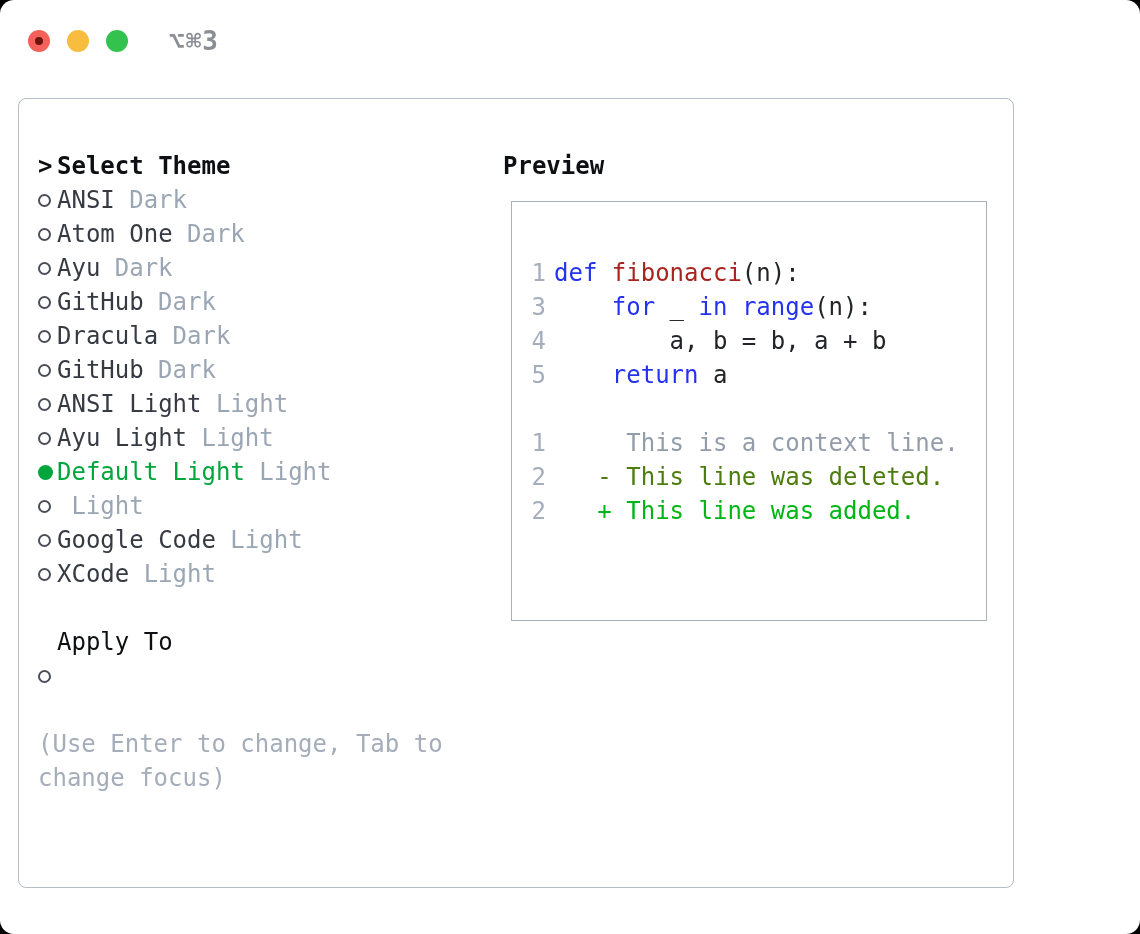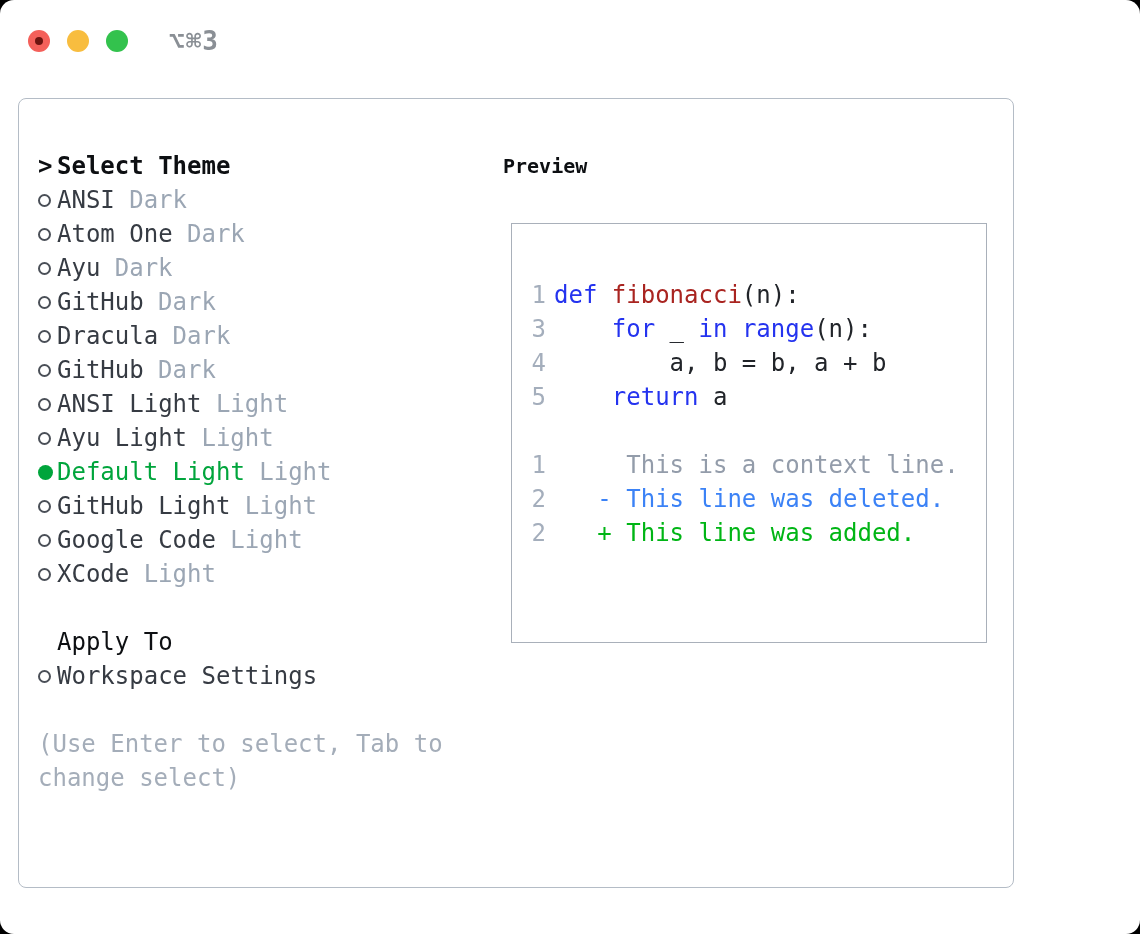--- a/index.html
+++ b/index.html
@@ -77,31 +77,30 @@
   .hint{
     margin-top:0;
     width:428px;
     color:var(--hint);
     font-size:24px;line-height:34px;
     white-space:normal;
   }
   
   .preview-title{
     position:absolute;left:484px;top:50px;
-    font-size:20px;line-height:34px;font-weight:700;
+    font-size:24px;line-height:34px;font-weight:700;
     color:var(--header);
   }
   .preview-box{
     position:absolute;left:492px;top:102px;
     width:476px;height:420px;
     border:1.5px solid var(--border_preview);
     box-sizing:border-box;
     padding:54px 0 0 19px;
     overflow:hidden;
-    margin-top:22px;
   }
   .code-line{
     height:34px;line-height:34px;
     font-size:24px;white-space:pre;
   }
   .lnum{
     display:inline-block;width:15px;margin-right:8px;
     text-align:right;color:var(--lnum);
   }
 </style>
@@ -193,21 +192,20 @@
     <span class="marker">
       <span class="radio sel"></span>
     </span>
     <span class="theme-name">Default Light</span>
     <span class="theme-tag">Light</span>
   </div>
           <div class="row theme-row">
     <span class="marker">
       <span class="radio"></span>
     </span>
-    <span class="theme-name">GitHub Light</span>
     <span class="theme-tag">Light</span>
   </div>
           <div class="row theme-row">
     <span class="marker">
       <span class="radio"></span>
     </span>
     <span class="theme-name">Google Code</span>
     <span class="theme-tag">Light</span>
   </div>
           <div class="row theme-row">
@@ -224,38 +222,37 @@
       <div class="row">
         <span class="marker"></span>
         <span class="plain-title">Apply To</span>
       </div>
 
       <div id="apply-list">
           <div class="row opt-row">
     <span class="marker">
       <span class="radio"></span>
     </span>
-    <span class="opt-label">Workspace Settings</span>
   </div>
         </div>
 
       <div class="spacer"></div>
 
-      <div class="hint">(Use Enter to select, Tab to change select)</div>
+      <div class="hint">(Use Enter to change, Tab to change focus)</div>
     </div>
 
     <div class="preview-title">Preview</div>
 
     <div class="preview-box">
       <div id="code">
           <div class="code-line"><span class="lnum">1</span><span style="color: rgb(36, 51, 239);">def</span><span style="color: rgb(33, 36, 41);"> </span><span style="color: rgb(169, 36, 32);">fibonacci</span><span style="color: rgb(33, 36, 41);">(n):</span></div>
           <div class="code-line"><span class="lnum">3</span><span style="color: rgb(33, 36, 41);">    </span><span style="color: rgb(36, 51, 239);">for</span><span style="color: rgb(33, 36, 41);"> _ </span><span style="color: rgb(36, 51, 239);">in</span><span style="color: rgb(33, 36, 41);"> </span><span style="color: rgb(36, 51, 239);">range</span><span style="color: rgb(33, 36, 41);">(n):</span></div>
           <div class="code-line"><span class="lnum">4</span><span style="color: rgb(33, 36, 41);">        a, b = b, a + b</span></div>
           <div class="code-line"><span class="lnum">5</span><span style="color: rgb(33, 36, 41);">    </span><span style="color: rgb(36, 51, 239);">return</span><span style="color: rgb(33, 36, 41);"> a</span></div>
           <div class="code-line"><span class="lnum"></span></div>
           <div class="code-line"><span class="lnum">1</span><span style="color: rgb(147, 156, 170);">     This is a context line.</span></div>
-          <div class="code-line"><span class="lnum">2</span><span style="color: #3b82f6;">   - This line was deleted.</span></div>
+          <div class="code-line"><span class="lnum">2</span><span style="color: #4d7c0f;">   - This line was deleted.</span></div>
           <div class="code-line"><span class="lnum">2</span><span style="color: rgb(0, 181, 21);">   + This line was added.</span></div>
         </div>
     </div>
 
   </div>
 </div>
 
 </body></html>

